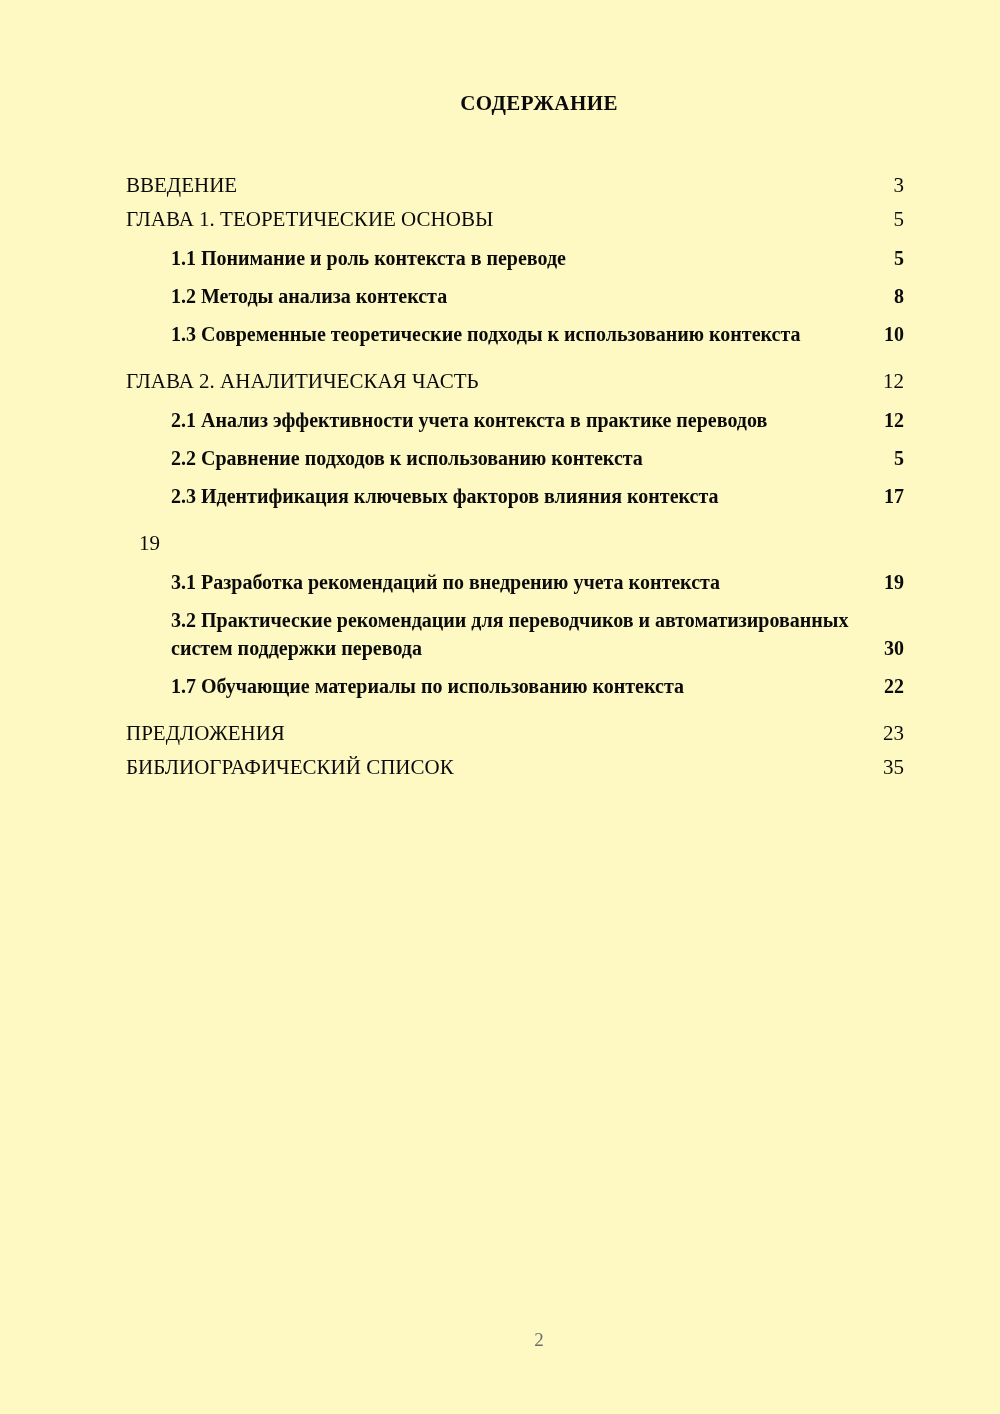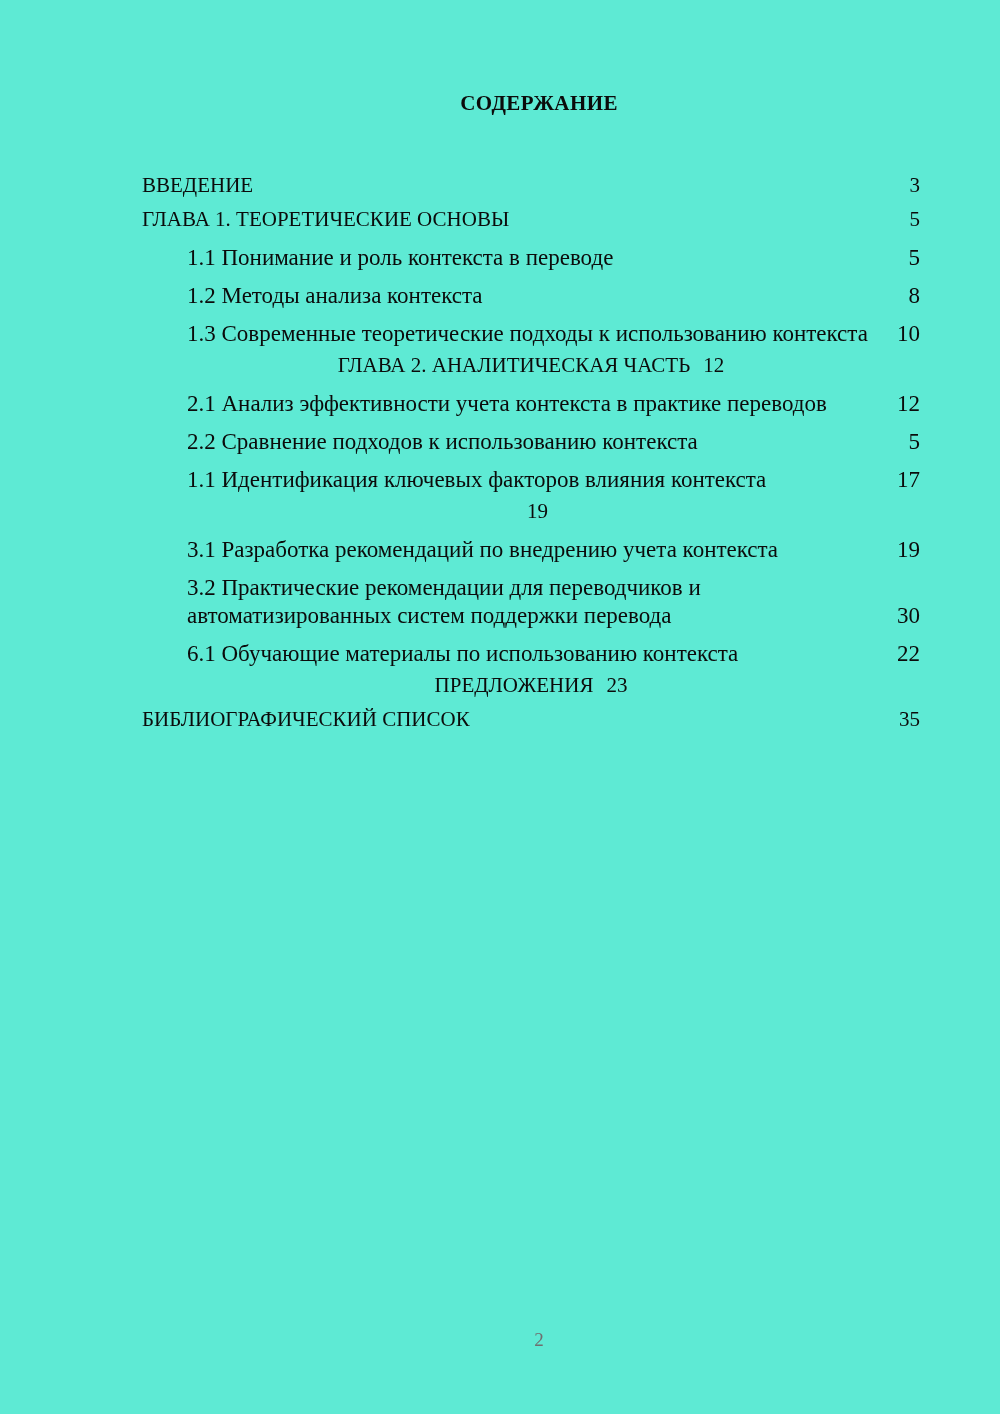--- a/index.html
+++ b/index.html
@@ -7,21 +7,21 @@
     margin: 0;
     padding: 0;
     background: #ffffff;
   }
 
   .page {
     position: relative;
     width: 1000px;
     height: 1414px;
     margin: 0 auto;
-    background: #5eead4;
+    background: #fef9c3;
     box-sizing: border-box;
     font-family: "Liberation Serif", "DejaVu Serif", serif;
     color: #0b0b0b;
     overflow: hidden;
   }
 
   
   .toc-title {
     position: absolute;
     top: 93px;
@@ -31,21 +31,21 @@
     font-size: 21px;
     font-weight: bold;
     letter-spacing: 0.4px;
     line-height: 1;
   }
 
   
   .toc {
     position: absolute;
     top: 168px;
-    left: 142px;
+    left: 126px;
     width: 778px;           
   }
 
   .toc-entry {
     display: flex;
     align-items: flex-end;      
     justify-content: space-between;
     width: 100%;
   }
 
@@ -66,36 +66,36 @@
     font-size: 21px;
     line-height: 34px;
     margin-top: 0;
   }
   .toc-entry.level-chapter .label {
     padding-left: 0;
   }
 
   
   .toc-entry.level-section {
-    font-size: 23px;
+    font-size: 20px;
     line-height: 28px;
     margin-top: 10px;
+    font-weight: bold;
   }
   .toc-entry.level-section .label {
     padding-left: 45px;     
     text-indent: 0;
   }
 
   
   .toc-entry.level-chapter + .toc-entry.level-section {
     margin-top: 8px;
   }
   .toc-entry.level-section + .toc-entry.level-chapter {
-    margin-top: 0;
-    justify-content: center;
+    margin-top: 16px;
   }
 
   
   .folio {
     position: absolute;
     top: 1330px;
     left: 0;
     width: 1078px;
     text-align: center;
     font-size: 19px;
@@ -137,36 +137,36 @@
       </div>
       <div class="toc-entry level-section">
         <span class="label">2.1 Анализ эффективности учета контекста в практике переводов</span>
         <span class="pageno">12</span>
       </div>
       <div class="toc-entry level-section">
         <span class="label">2.2 Сравнение подходов к использованию контекста</span>
         <span class="pageno">5</span>
       </div>
       <div class="toc-entry level-section">
-        <span class="label">1.1 Идентификация ключевых факторов влияния контекста</span>
+        <span class="label">2.3 Идентификация ключевых факторов влияния контекста</span>
         <span class="pageno">17</span>
       </div>
       <div class="toc-entry level-chapter">
         <span class="pageno">19</span>
       </div>
       <div class="toc-entry level-section">
         <span class="label">3.1 Разработка рекомендаций по внедрению учета контекста</span>
         <span class="pageno">19</span>
       </div>
       <div class="toc-entry level-section">
         <span class="label">3.2 Практические рекомендации для переводчиков и автоматизированных систем поддержки перевода</span>
         <span class="pageno">30</span>
       </div>
       <div class="toc-entry level-section">
-        <span class="label">6.1 Обучающие материалы по использованию контекста</span>
+        <span class="label">1.7 Обучающие материалы по использованию контекста</span>
         <span class="pageno">22</span>
       </div>
       <div class="toc-entry level-chapter">
         <span class="label">ПРЕДЛОЖЕНИЯ</span>
         <span class="pageno">23</span>
       </div>
       <div class="toc-entry level-chapter">
         <span class="label">БИБЛИОГРАФИЧЕСКИЙ СПИСОК</span>
         <span class="pageno">35</span>
       </div>

